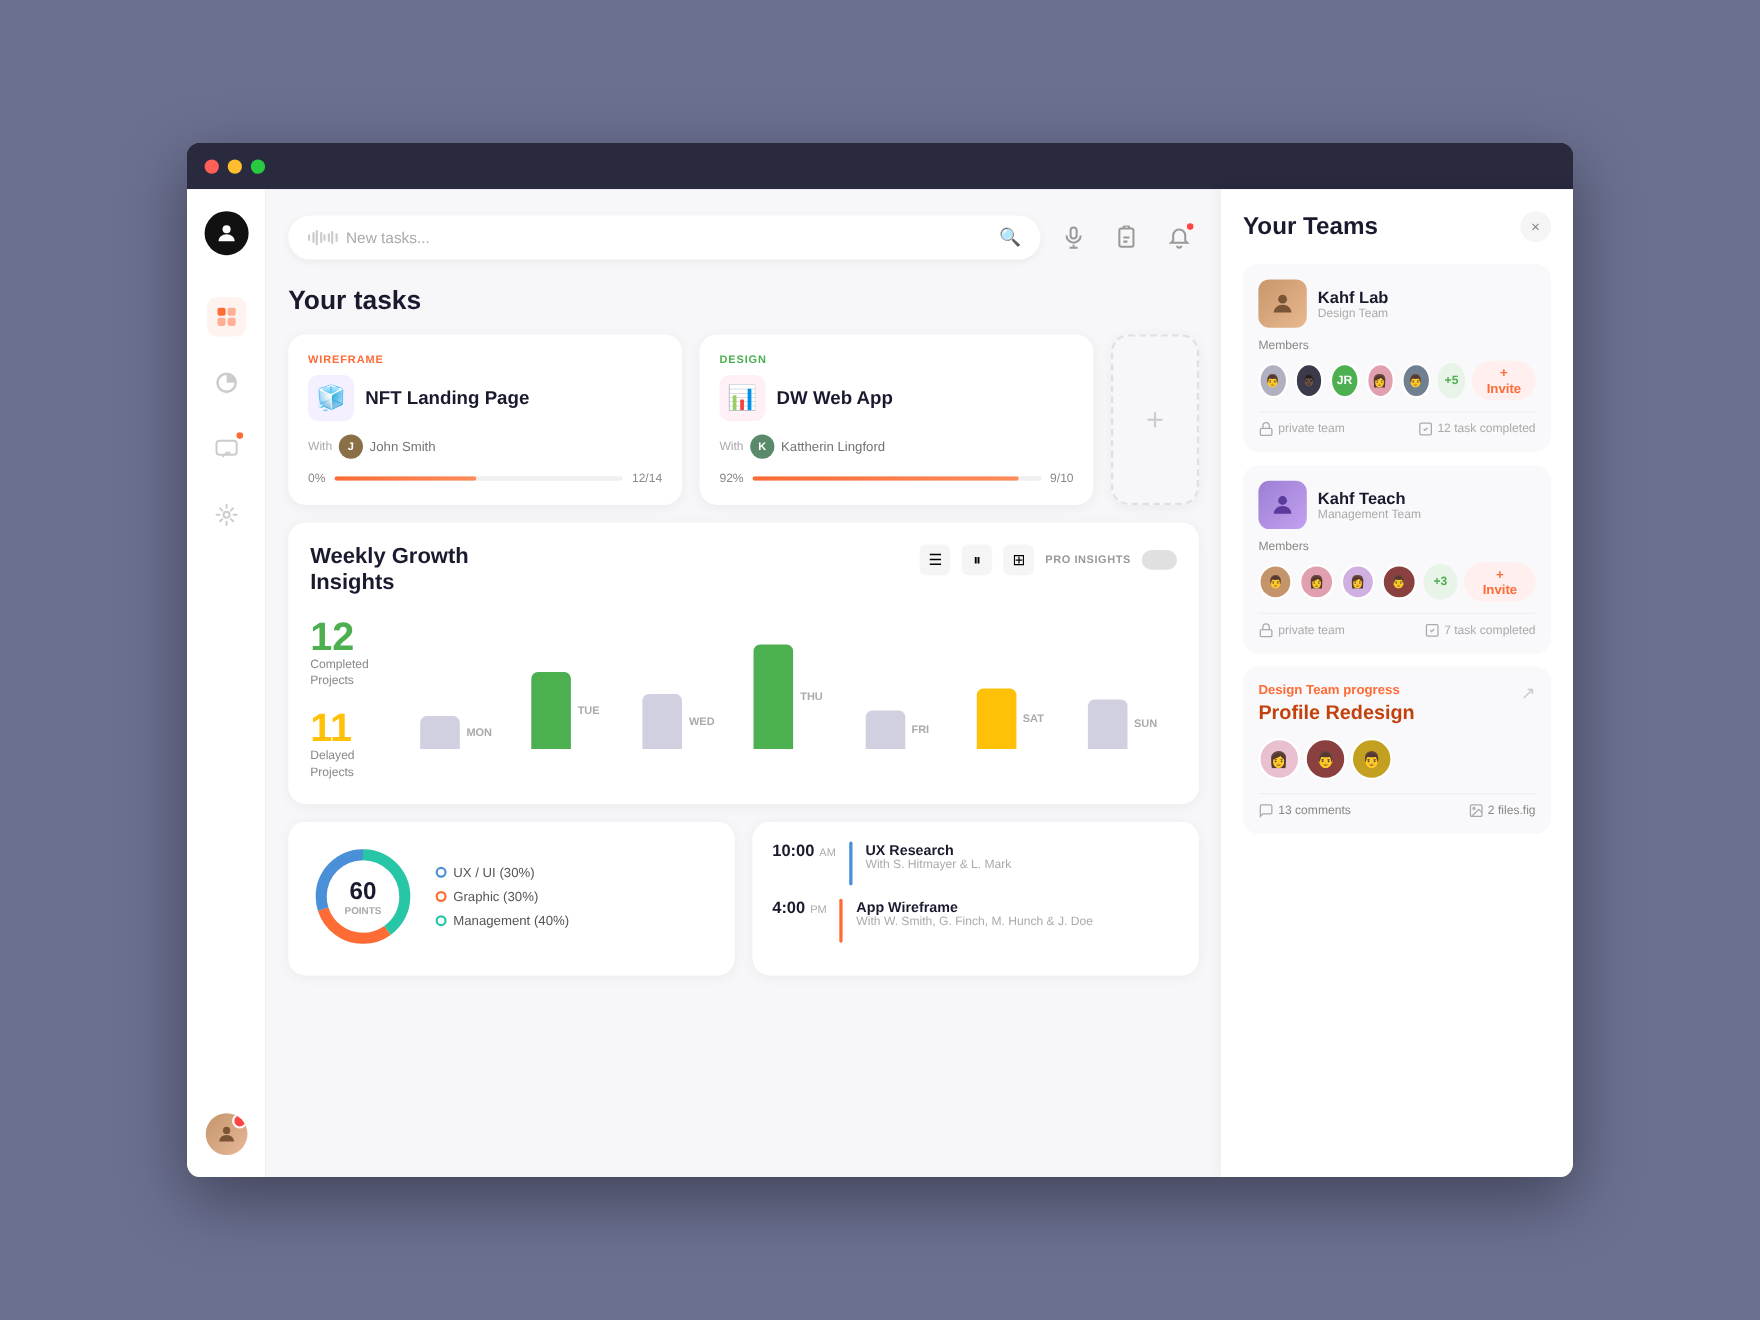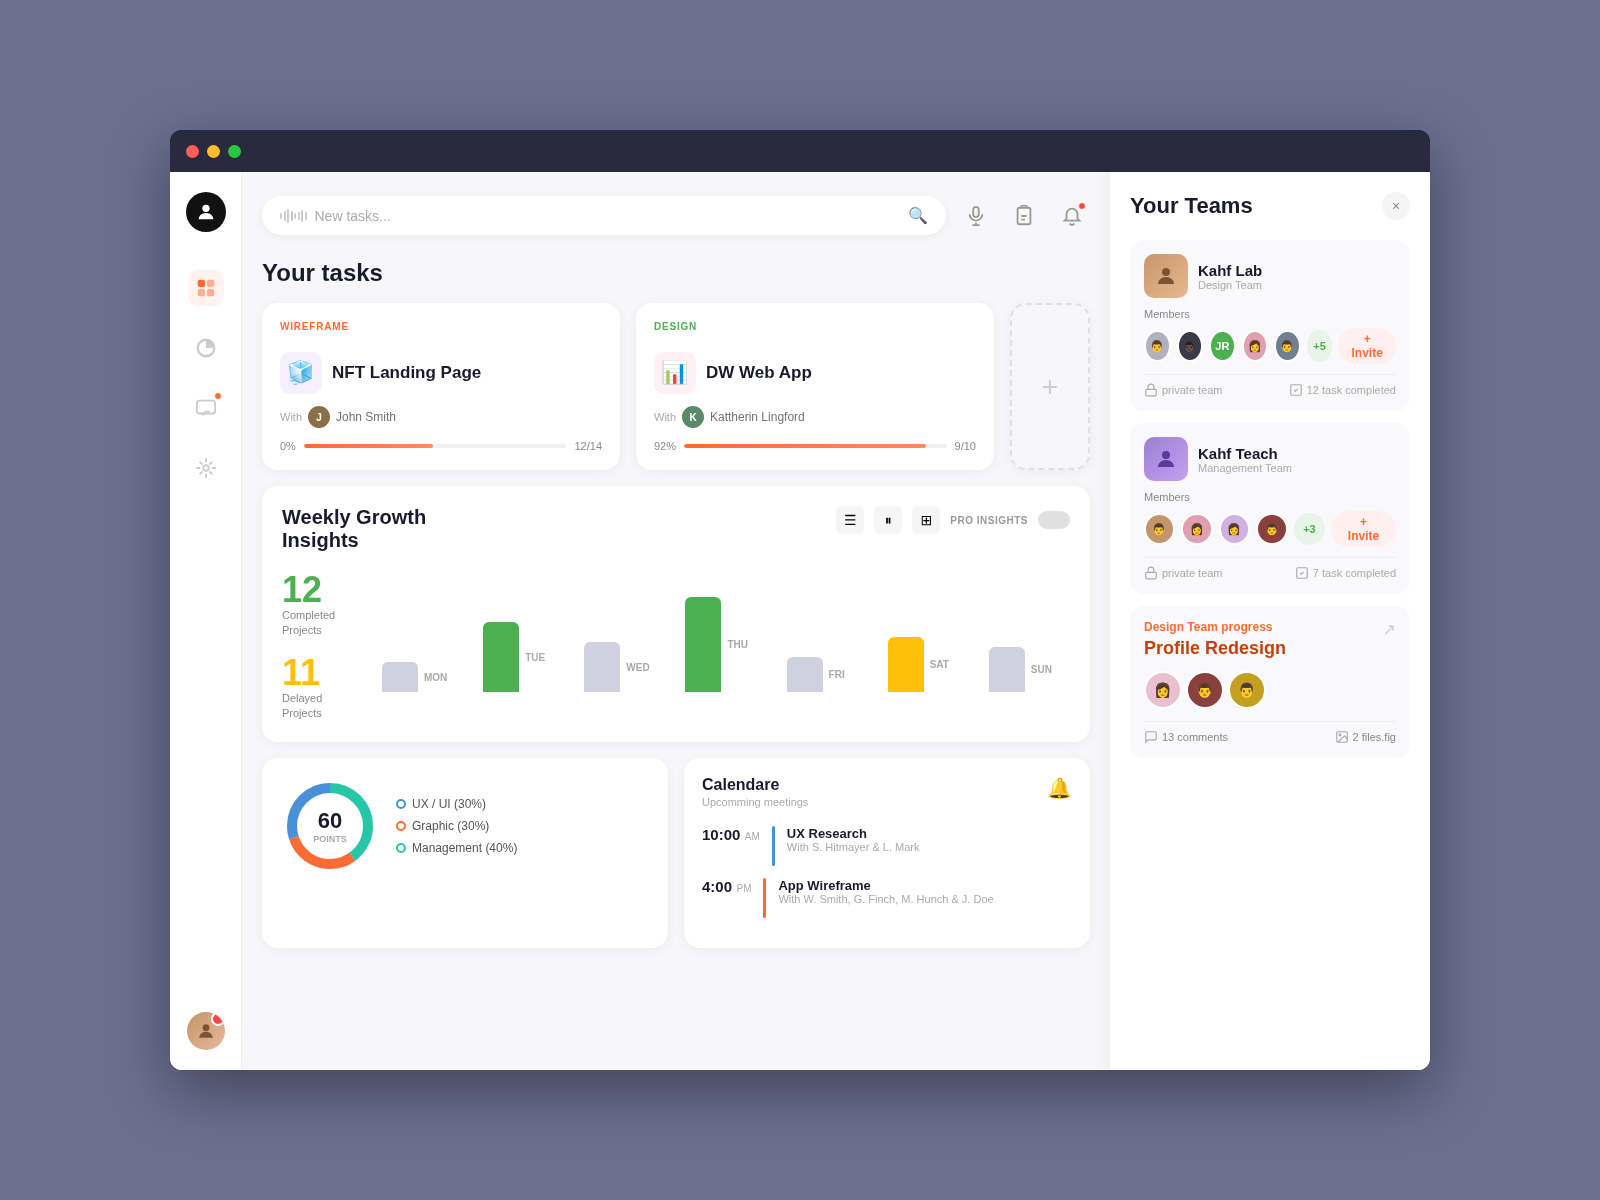--- a/index.html
+++ b/index.html
@@ -151,21 +151,21 @@
       width: 80px;
       flex: none;
       border: 2px dashed #e0e0e0;
       background: transparent;
       cursor: pointer;
     }
     .task-label {
       font-size: 10px;
       font-weight: 700;
       letter-spacing: 0.8px;
-      margin-bottom: 20px;
+      margin-bottom: 8px;
     }
     .task-label.wireframe { color: #ff6b35; }
     .task-label.design { color: #4caf50; }
     .task-header-row {
       display: flex;
       align-items: center;
       gap: 10px;
       margin-bottom: 12px;
     }
     .task-icon {
@@ -724,27 +724,20 @@
               </div>
               <div class="skill-item">
                 <div class="skill-dot" style="border-color:#26c6a6;"></div>
                 <span>Management (40%)</span>
               </div>
             </div>
           </div>
         </div>
 
         <div class="calendar-card">
-          <div class="card-header-row">
-            <div>
-              <div class="card-title">Calendare</div>
-              <div class="card-subtitle">Upcomming meetings</div>
-            </div>
-            <div style="color:#ccc;font-size:20px;">🔔</div>
-          </div>
           <div>
             <div class="meeting-item">
               <div class="meeting-time">
                 <span class="meeting-hour">10:00</span>
                 <span class="meeting-ampm">AM</span>
               </div>
               <div class="meeting-divider" style="background:#4a90d9;"></div>
               <div class="meeting-info">
                 <div class="meeting-name">UX Research</div>
                 <div class="meeting-with">With S. Hitmayer &amp; L. Mark</div>

